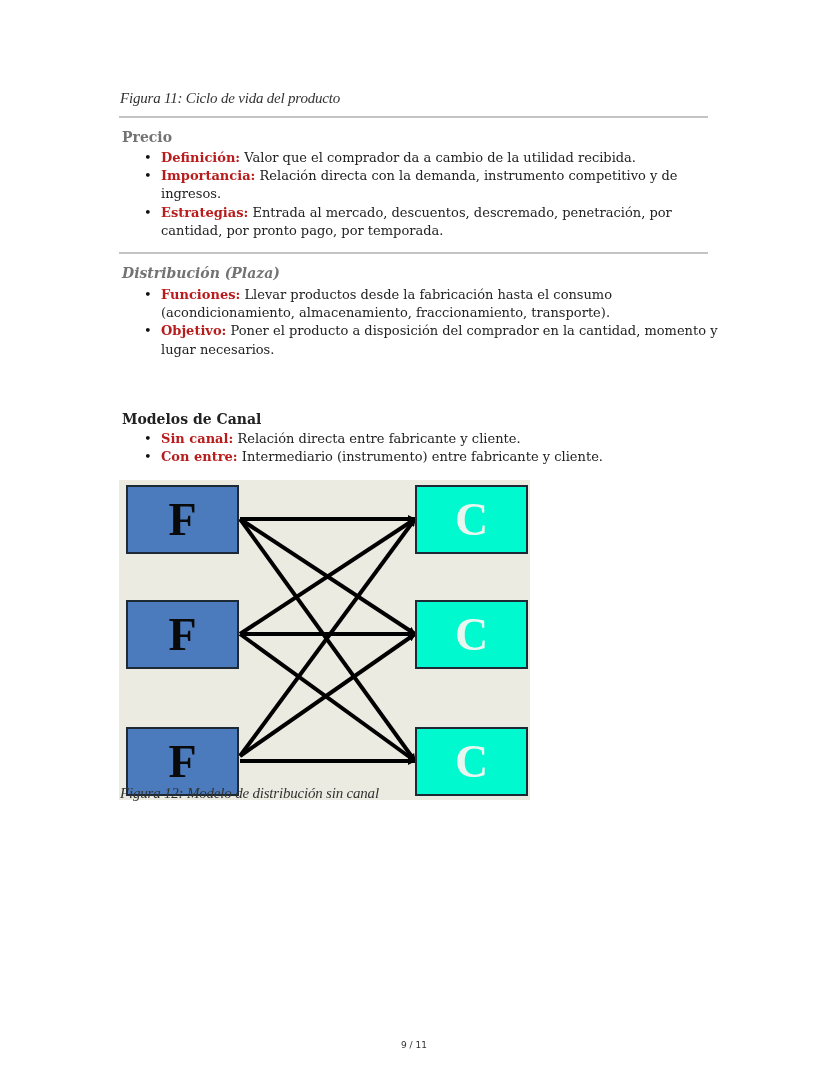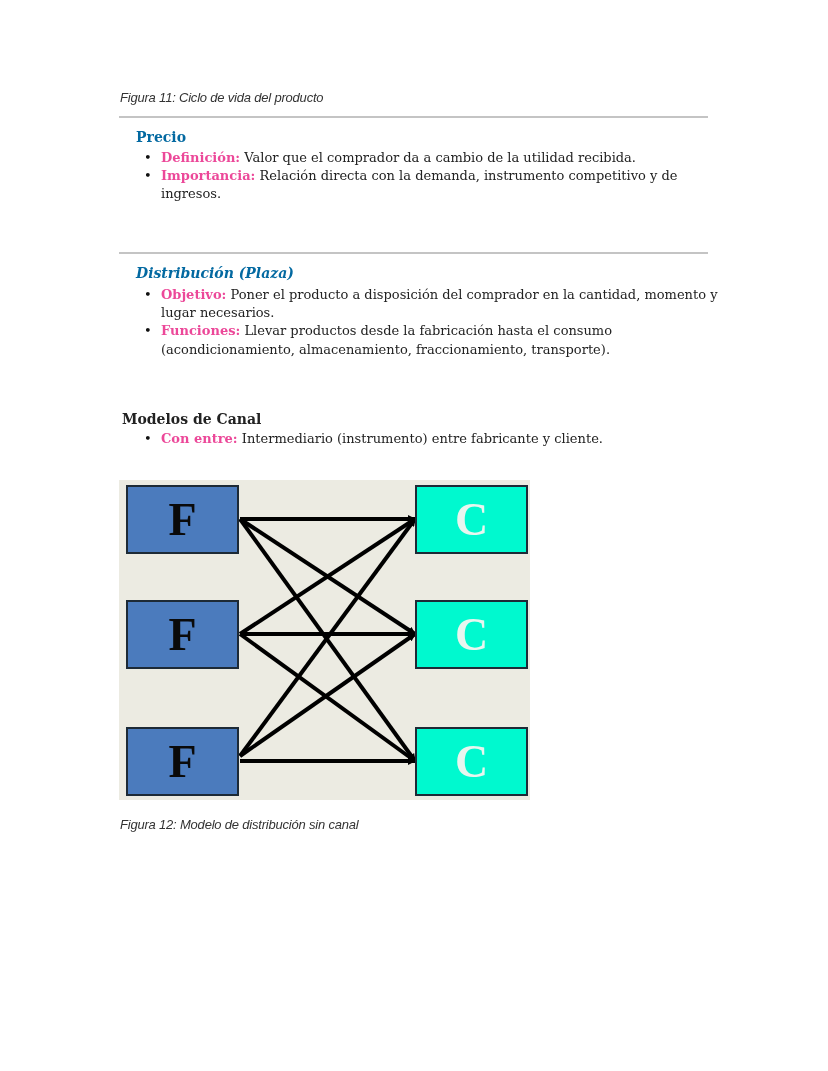--- a/index.html
+++ b/index.html
@@ -1,28 +1,28 @@
 <!DOCTYPE html>
 <html><head>
   <meta charset="utf-8">
   <style>
     html, body { margin: 0; padding: 0; background: #ffffff; }
     body { width: 828px; height: 1071px; position: relative; overflow: hidden;
            font-family: "DejaVu Serif", "Liberation Serif", serif; color: #222; }
     .page { position: absolute; left: 0; top: 0; width: 828px; height: 1071px; }
-    .caption { position: absolute; font-family: Liberation Sans, sans-serif; font-style: italic;
-               font-size: 13px; color: #333; letter-spacing: -0.2px; }
+    .caption { position: absolute; font-family: Liberation Serif, serif; font-style: italic;
+               font-size: 15px; color: #333; letter-spacing: -0.2px; }
     .rule { position: absolute; left: 119px; width: 589px; height: 0; border-top: 2px solid #c4c4c4; }
-    .h3 { position: absolute; left: 136px; font-weight: bold; font-size: 14px; color: #0369a1; }
+    .h3 { position: absolute; left: 122px; font-weight: bold; font-size: 14px; color: #737373; }
     .h4 { position: absolute; left: 122px; font-weight: bold; font-size: 14px; color: #222; }
     ul.list { position: absolute; left: 122px; margin: 0; padding: 0 0 0 39px; width: 560px;
               font-size: 13px; line-height: 18.2px; list-style: none; }
     ul.list li { position: relative; margin: 0; }
     ul.list li::before { content: "\2022"; position: absolute; left: -17px; top: 0; font-size: 13px; color: #111; }
-    ul.list li b { font-weight: bold; color: #ec4899; }
+    ul.list li b { font-weight: bold; color: #b91c1c; }
     .diagram { position: absolute; left: 119px; top: 480px; width: 411px; height: 320px; background: #ecebe2; }
     .diagram svg { position: absolute; left: 0; top: 0; }
     .fbox, .cbox { position: absolute; width: 113px; height: 69px; box-sizing: border-box;
                    border: 2px solid #1d2a36; display: flex; align-items: center; justify-content: center;
                    font-family: "Liberation Serif", "DejaVu Serif", serif; font-weight: bold; font-size: 46px; }
     .fbox { left: 7px; background: #4b7bbd; color: #0a0a0a; }
     .cbox { left: 296px; background: #00f9cf; color: #e8f6ef; }
     .pagenum { position: absolute; left: 0; width: 828px; top: 1040px; text-align: center;
                font-family: "DejaVu Sans", sans-serif; font-size: 9px; color: #333; }
   </style>
@@ -32,32 +32,34 @@
 <div class="page">
 
   <div class="caption" style="left:120px; top:90px;">Figura 11: Ciclo de vida del producto</div>
 
   <div class="rule" style="top:116px;"></div>
 
   <div class="h3" style="top:129px;">Precio</div>
   <ul class="list" style="top:149px;">
     <li><b>Definición:</b><span> Valor que el comprador da a cambio de la utilidad recibida.</span></li>
     <li><b>Importancia:</b><span> Relación directa con la demanda, instrumento competitivo y de ingresos.</span></li>
+    <li><b>Estrategias:</b><span> Entrada al mercado, descuentos, descremado, penetración, por cantidad, por pronto pago, por temporada.</span></li>
   </ul>
 
   <div class="rule" style="top:252px;"></div>
 
   <div class="h3" style="top:265px;font-style:italic;">Distribución (Plaza)</div>
   <ul class="list" style="top:286px;">
+    <li><b>Funciones:</b><span> Llevar productos desde la fabricación hasta el consumo (acondicionamiento, almacenamiento, fraccionamiento, transporte).</span></li>
     <li><b>Objetivo:</b><span> Poner el producto a disposición del comprador en la cantidad, momento y lugar necesarios.</span></li>
-    <li><b>Funciones:</b><span> Llevar productos desde la fabricación hasta el consumo (acondicionamiento, almacenamiento, fraccionamiento, transporte).</span></li>
   </ul>
 
   <div class="h4" style="top:411px;">Modelos de Canal</div>
   <ul class="list" style="top:430px;">
+    <li><b>Sin canal:</b><span> Relación directa entre fabricante y cliente.</span></li>
     <li><b>Con entre:</b><span> Intermediario (instrumento) entre fabricante y cliente.</span></li>
   </ul>
 
   <div class="diagram">
     <svg width="411" height="320" viewBox="0 0 411 320">
       <defs>
         <marker id="ah" markerWidth="8" markerHeight="8" refX="7" refY="4" orient="auto" markerUnits="userSpaceOnUse">
           <path d="M0,0 L8,4 L0,8 Z" fill="#000"></path>
         </marker>
       </defs>
@@ -77,15 +79,16 @@
       </g>
     </svg>
     <div class="fbox" style="top:5px;">F</div>
     <div class="fbox" style="top:120px;">F</div>
     <div class="fbox" style="top:247px;">F</div>
     <div class="cbox" style="top:5px;">C</div>
     <div class="cbox" style="top:120px;">C</div>
     <div class="cbox" style="top:247px;">C</div>
   </div>
 
-  <div class="caption" style="left:120px; top:817px;">Figura 12: Modelo de distribución sin canal</div>
+  <div class="caption" style="left:120px; top:785px;">Figura 12: Modelo de distribución sin canal</div>
 
+  <div class="pagenum">9 / 11</div>
 </div>
 
 </body></html>

